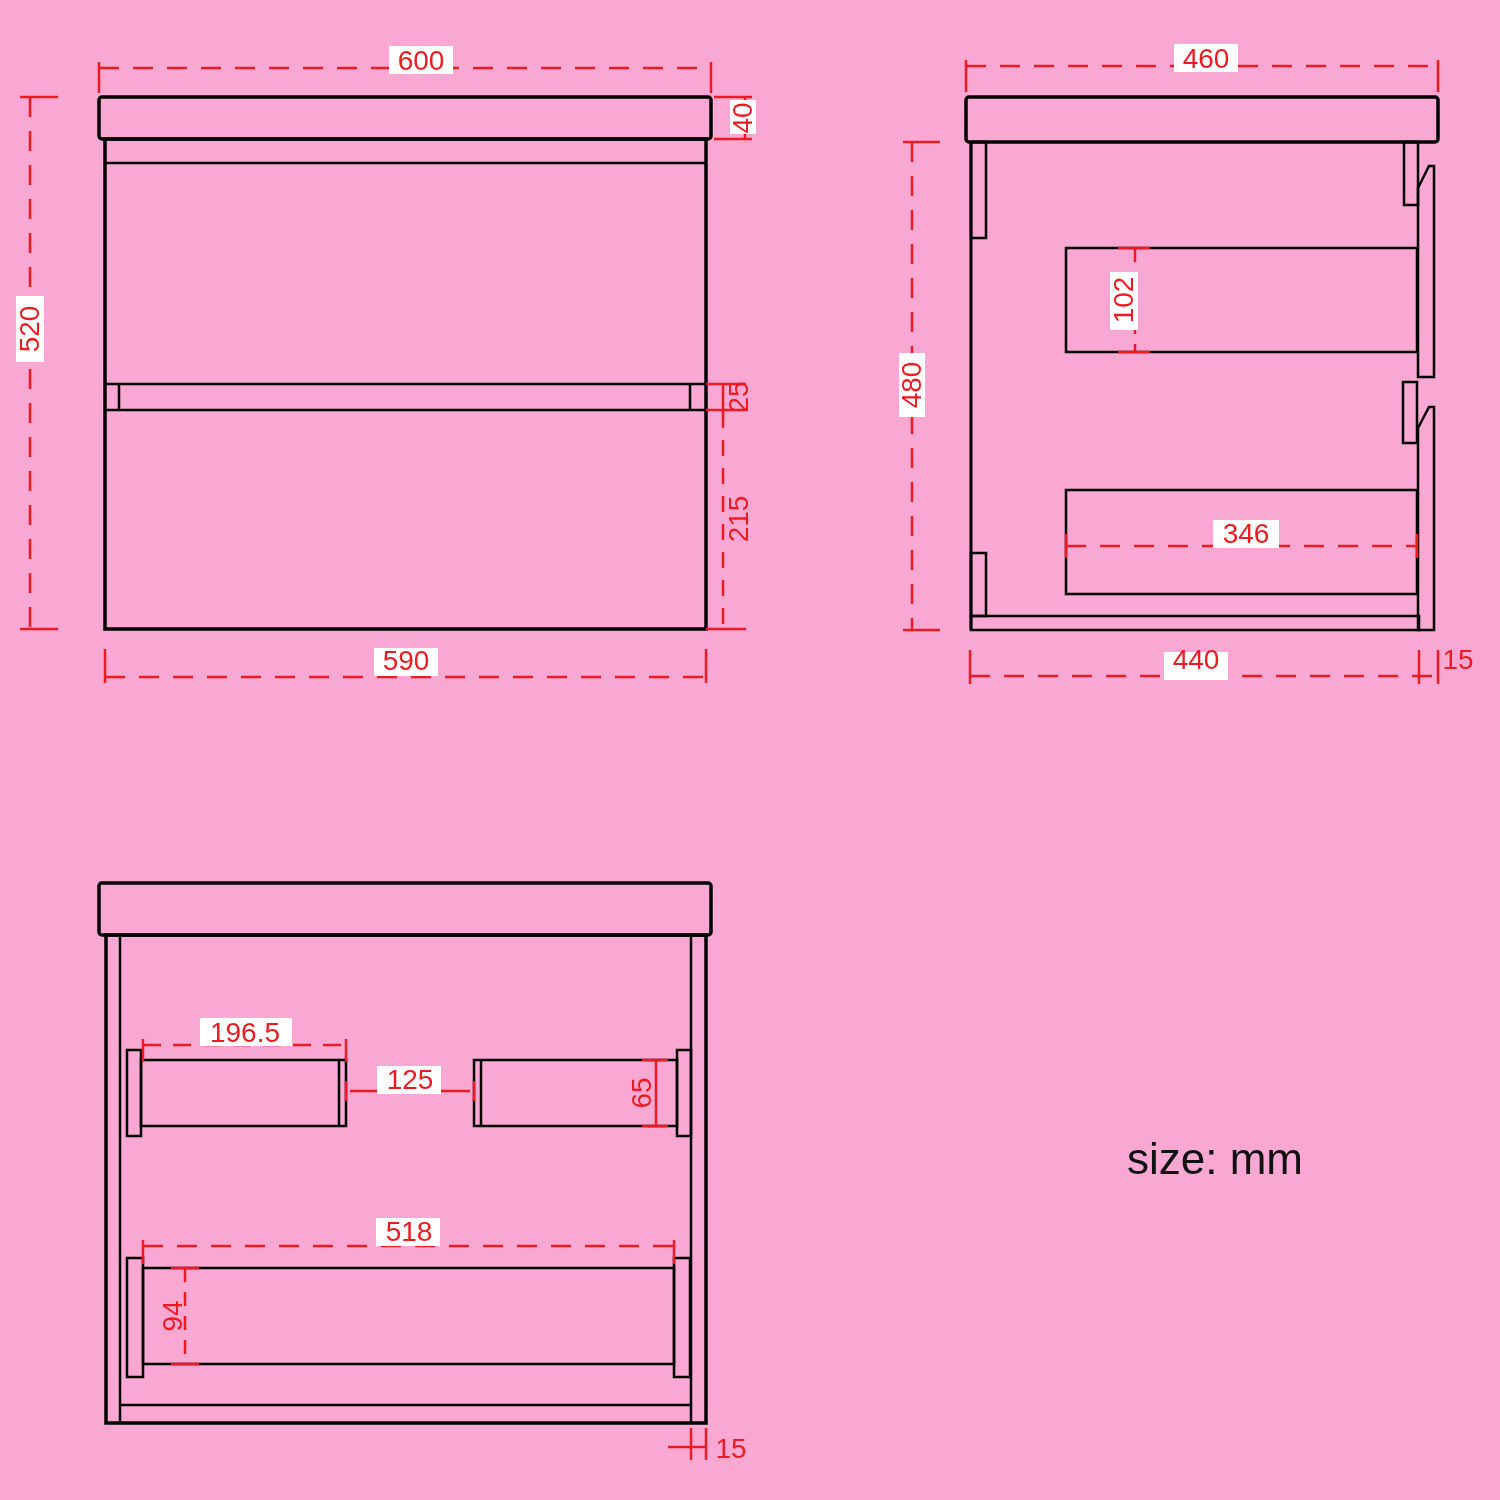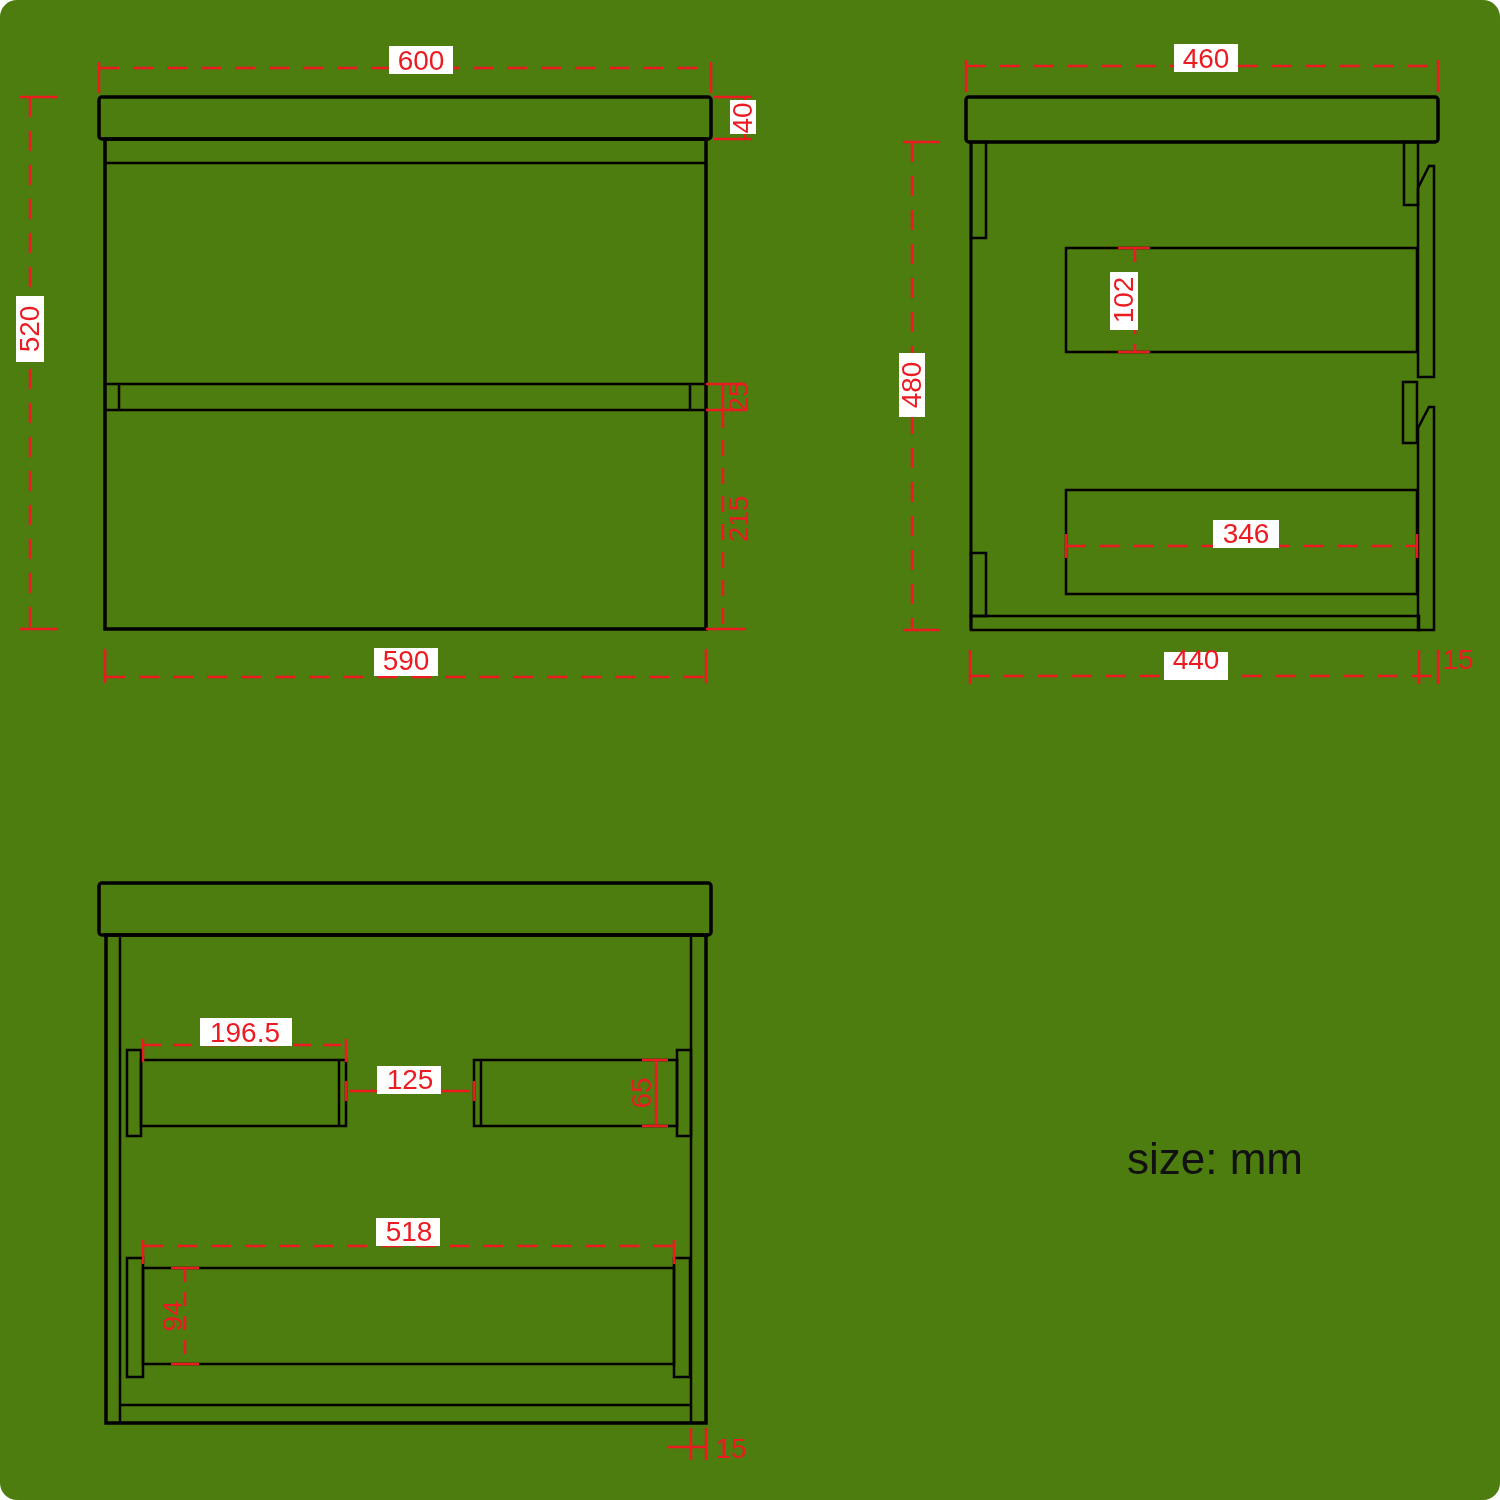--- a/index.html
+++ b/index.html
@@ -1,17 +1,17 @@
 <!DOCTYPE html>
 <html><head>
 <meta charset="utf-8">
 <style>
   html,body{margin:0;padding:0;background:#ffffff;}
-  .canvas{position:relative;width:1500px;height:1500px;background:#4d7c0f;overflow:hidden;
-          font-family:"Liberation Sans", sans-serif;border-radius:17px;}
+  .canvas{position:relative;width:1500px;height:1500px;background:#f9a8d4;overflow:hidden;
+          font-family:"Liberation Sans", sans-serif;}
   svg text{font-family:"Liberation Sans", sans-serif;}
   .dim-label{fill:#ec1b21;font-size:28px;}
   .note-label{fill:#111111;font-size:44px;}
 </style>
 </head>
 <body>
 
 <div class="canvas">
 <svg width="1500" height="1500" viewBox="0 0 1500 1500">
 

